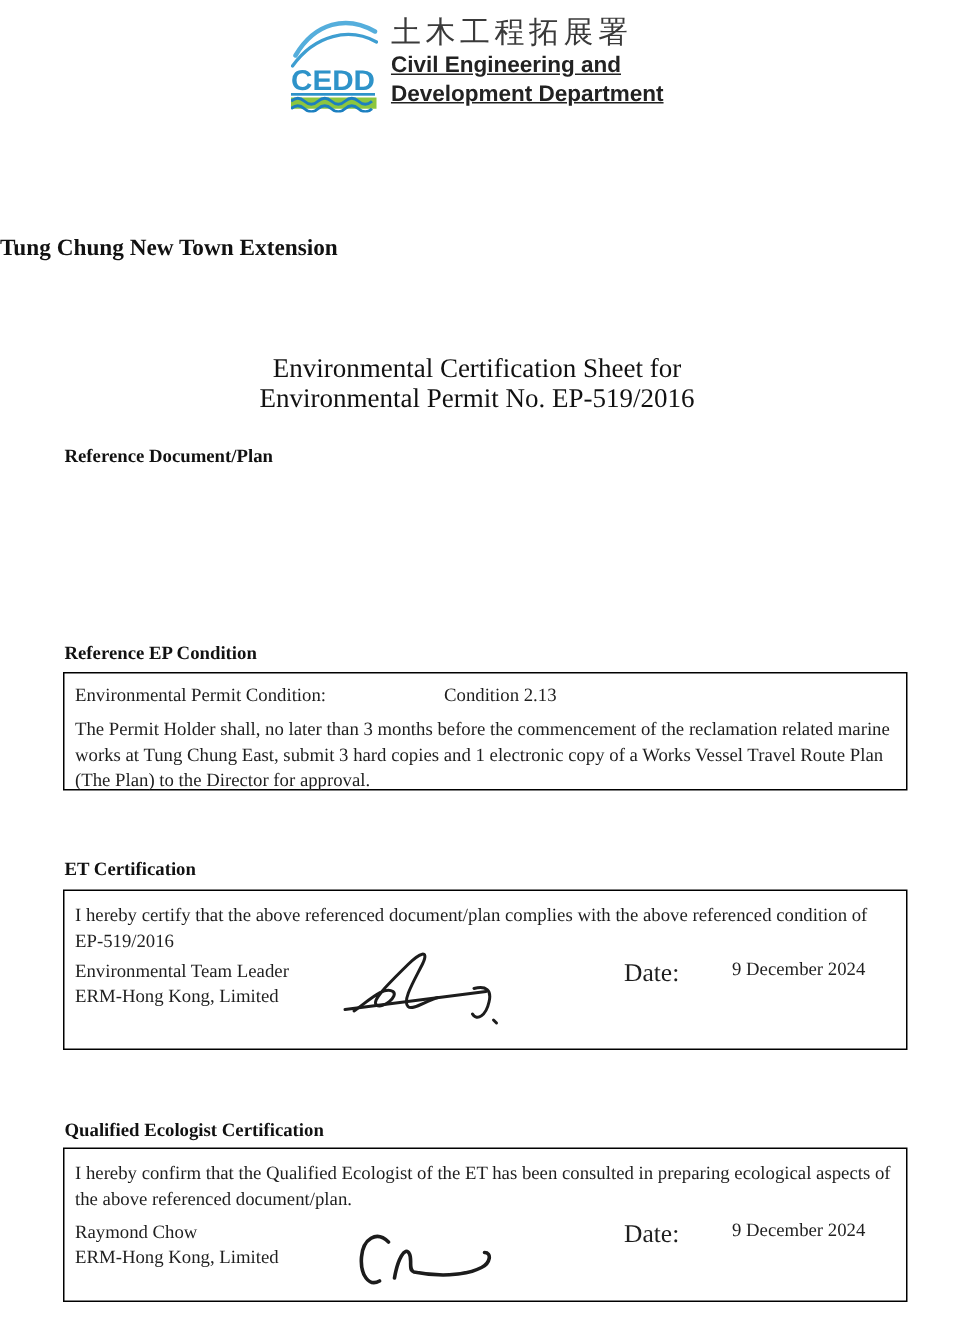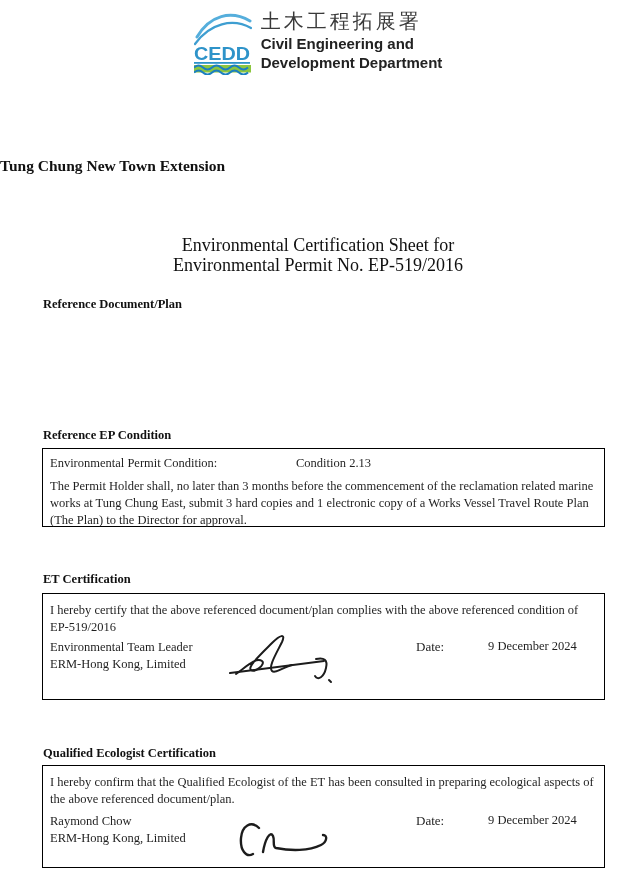--- a/index.html
+++ b/index.html
@@ -32,20 +32,21 @@
     letter-spacing: 3px;
     color: #3a3a3a;
     line-height: 26px;
   }
   .logo-en {
     font-family: "Liberation Sans", sans-serif;
     font-weight: bold;
     font-size: 15px;
     line-height: 19px;
     color: #222222;
+    text-decoration: underline;
   }
 
   
   .doc-title {
     position: absolute;
     top: 157px;
     left: 0;
     width: 636px;
     font-weight: bold;
     font-size: 15.5px;
@@ -87,21 +88,21 @@
   .para {
     position: absolute;
     left: 7px;
     right: 8px;
     font-size: 12.5px;
     line-height: 17px;
     color: #1f1f1f;
   }
   .sig-block { position: absolute; left: 7px; font-size: 12.5px; line-height: 17px; color: #1f1f1f; }
   .sig-svg { position: absolute; }
-  .date-label { position: absolute; left: 373px; font-size: 13px; color: #1f1f1f; }
+  .date-label { position: absolute; left: 373px; font-size: 17px; color: #1f1f1f; }
   .date-value { position: absolute; left: 445px; font-size: 12.5px; white-space: nowrap; color: #1f1f1f; }
 
   #h1 { top: 297px; } #box1 { top: 318px; height: 55px; }
   #h2 { top: 428px; } #box2 { top: 448px; height: 79px; }
   #h3 { top: 572px; } #box3 { top: 593px; height: 107px; }
   #h4 { top: 746px; } #box4 { top: 765px; height: 103px; }
 </style>
 </head>
 <body>
 

